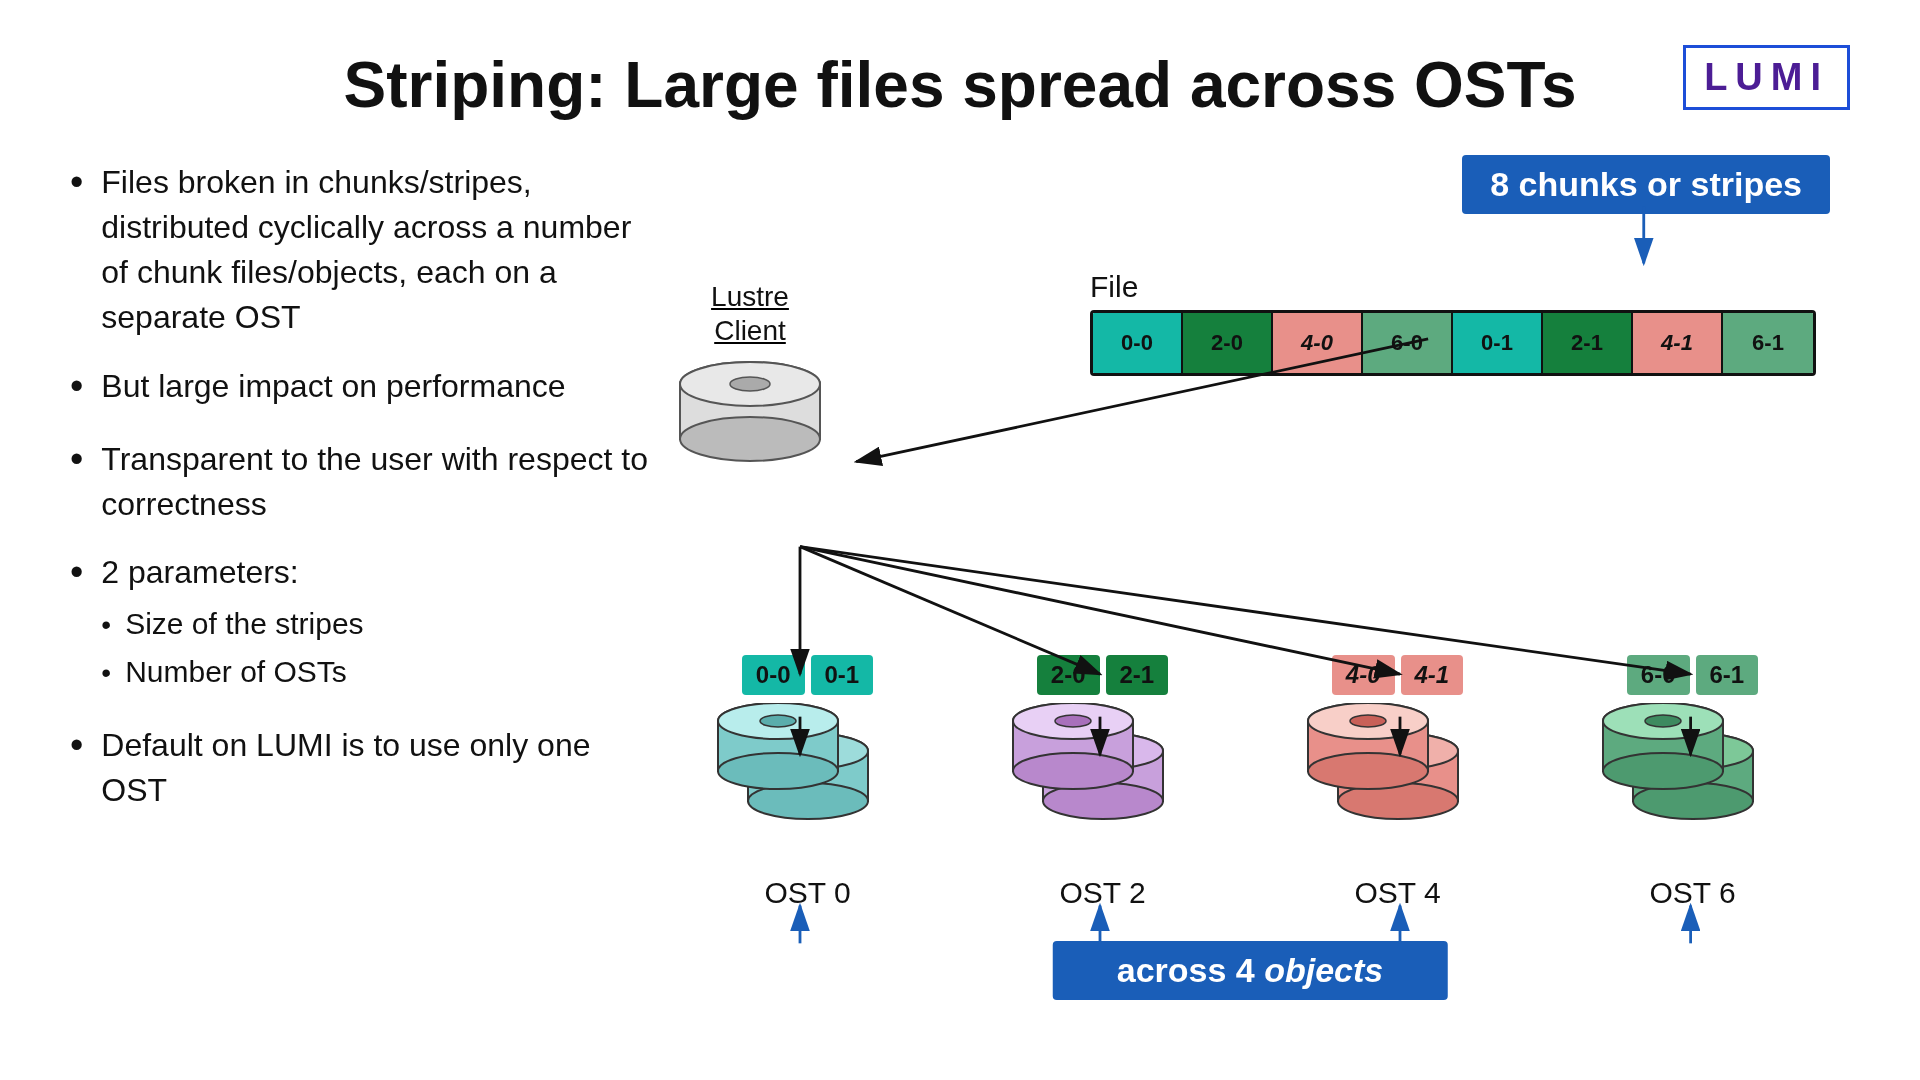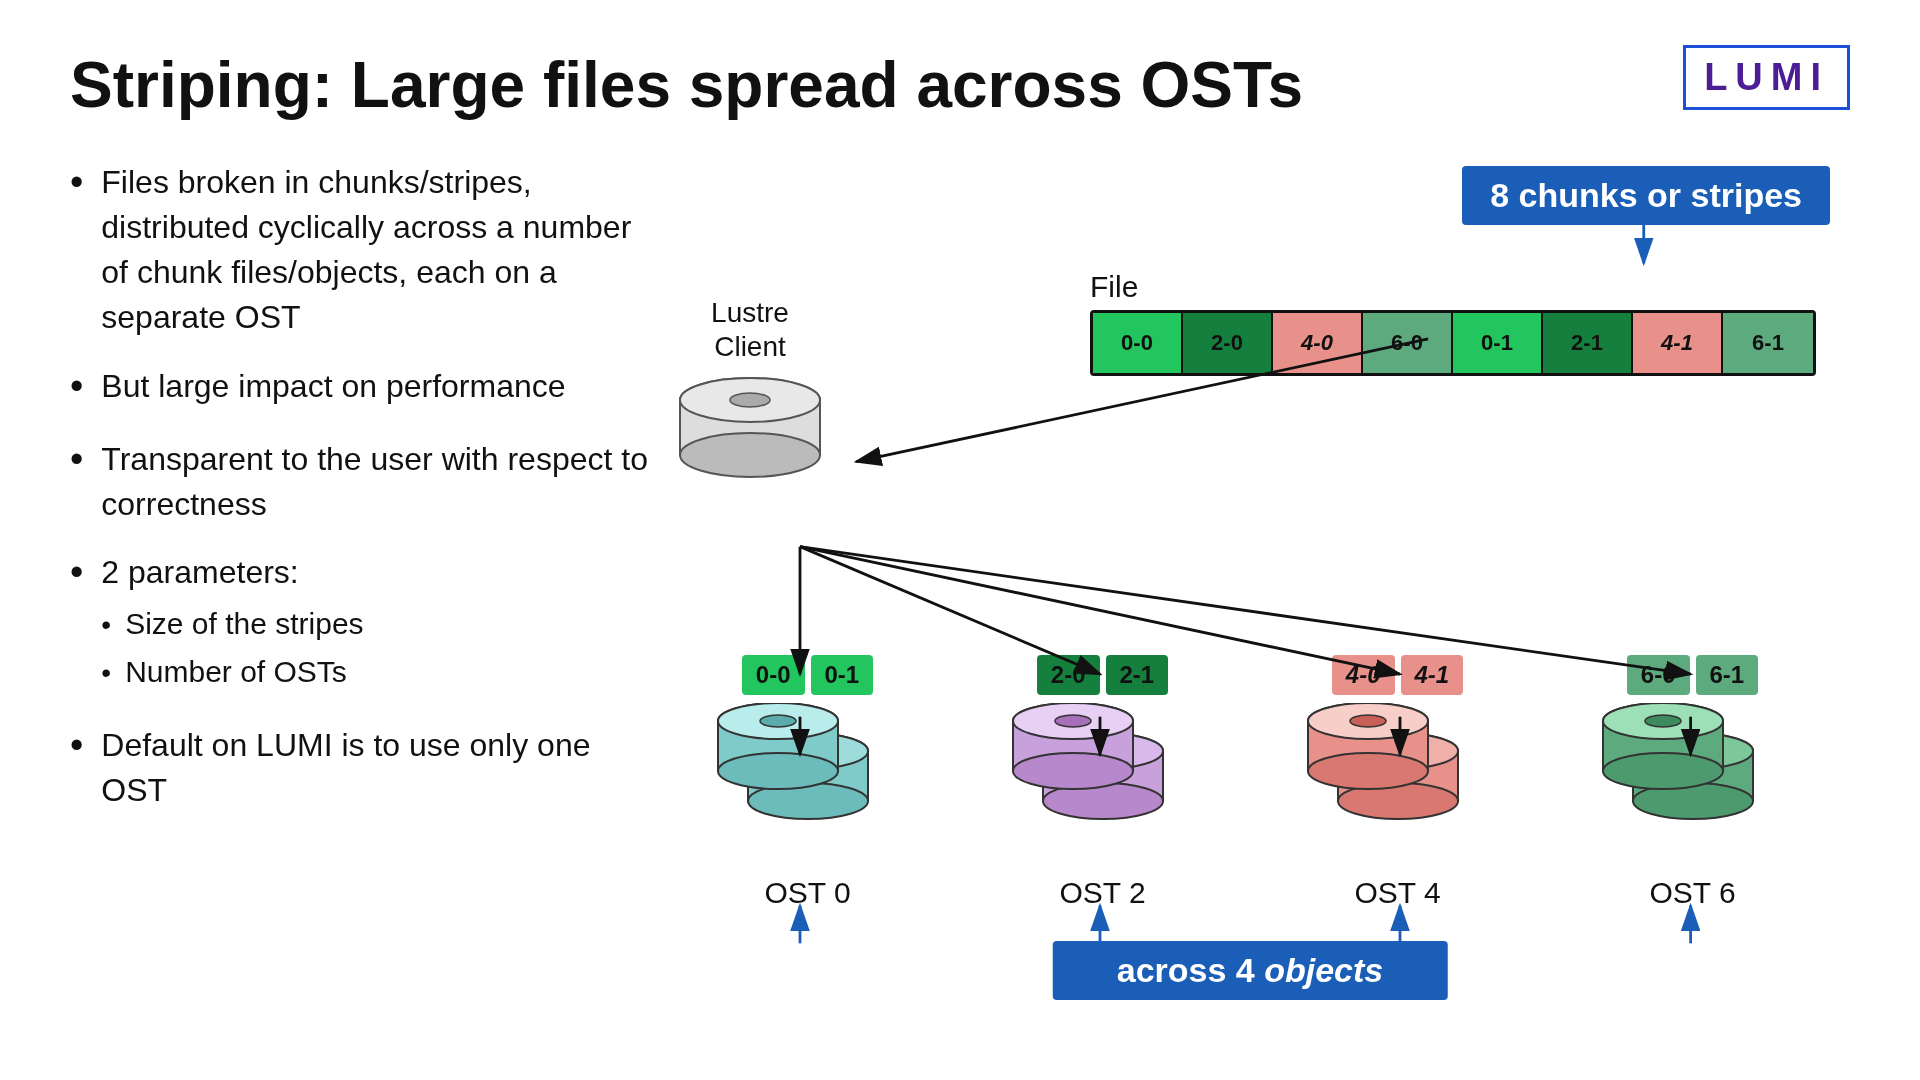--- a/index.html
+++ b/index.html
@@ -16,20 +16,21 @@
       height: 1080px;
       padding: 50px 70px 40px 70px;
       position: relative;
     }
     .title {
       font-size: 64px;
       font-weight: 900;
       color: #111;
       margin-bottom: 30px;
       line-height: 1.1;
+      text-align: center;
     }
     .lumi-logo {
       position: absolute;
       top: 45px;
       right: 70px;
       border: 3px solid #1d4ed8;
       padding: 8px 18px;
       font-size: 38px;
       font-weight: 700;
       letter-spacing: 8px;
@@ -82,21 +83,21 @@
       flex-shrink: 0;
     }
     .right-col {
       flex: 1;
       position: relative;
     }
 
     
     .chunks-label {
       position: absolute;
-      top: 16px;
+      top: 5px;
       right: 20px;
       background: #1a5eb8;
       color: #fff;
       font-size: 34px;
       font-weight: 700;
       padding: 10px 28px;
       border-radius: 4px;
     }
 
     
@@ -122,30 +123,31 @@
       height: 60px;
       display: flex;
       align-items: center;
       justify-content: center;
       font-size: 22px;
       font-weight: 700;
       color: #111;
       border-right: 2px solid #111;
     }
     .chunk:last-child { border-right: none; }
-    .c-blue { background: #22c55e; }
+    .c-blue { background: #14b8a6; }
     .c-purple { background: #15803d; }
     .c-salmon { background: #e8908a; font-style: italic; }
     .c-green { background: #5daa7f; }
 
     
     .lustre-client {
       position: absolute;
-      top: 146px;
+      top: 130px;
       left: 20px;
+      text-decoration: underline;
     }
     .lustre-label {
       font-size: 28px;
       font-weight: 400;
       text-align: center;
       color: #111;
       line-height: 1.2;
     }
     .disk-icon {
       margin-top: 8px;

